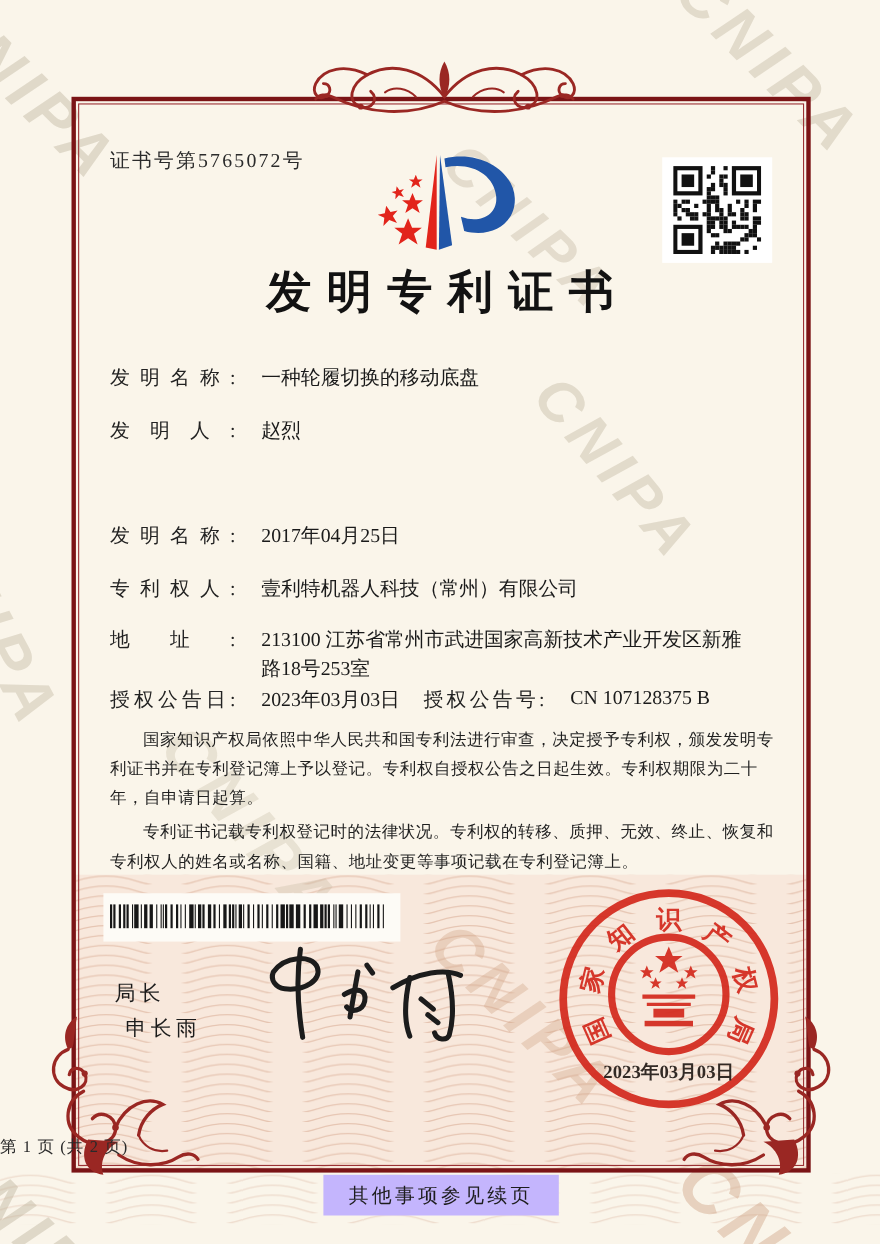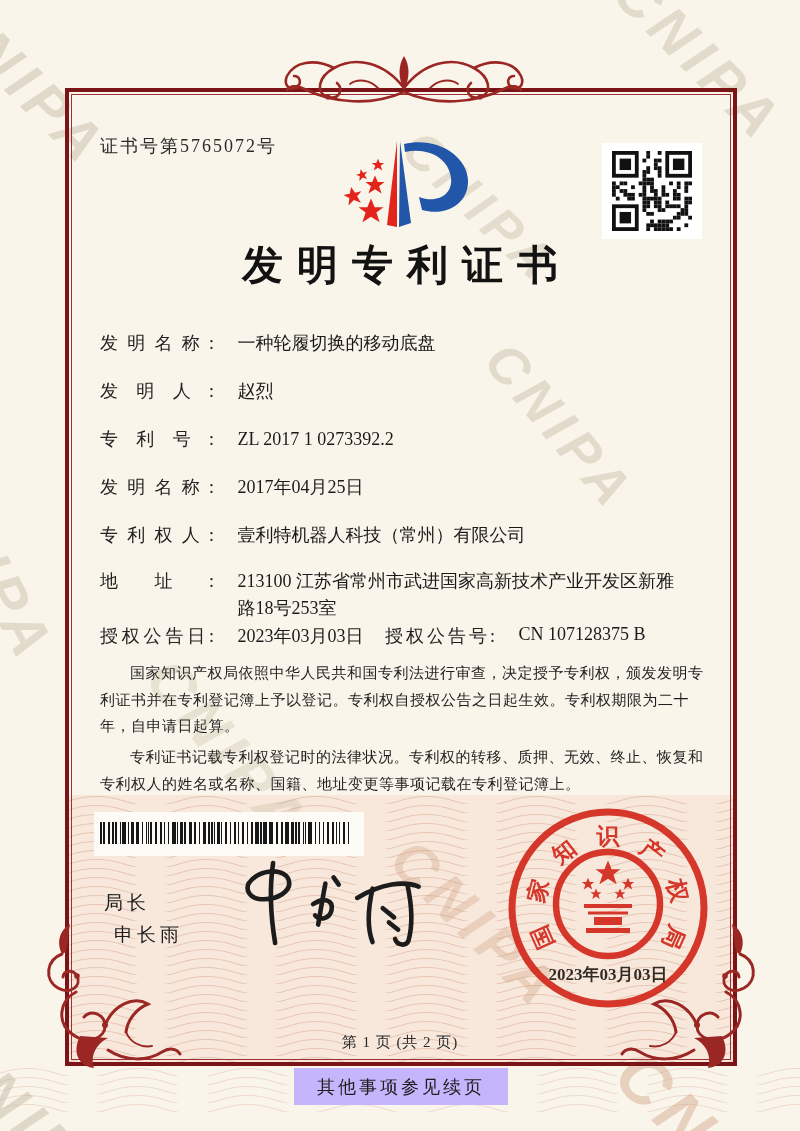--- a/index.html
+++ b/index.html
@@ -42,21 +42,21 @@
   .grant-right .row-label{width:110px;}
   .paras{position:absolute;left:100px;top:660px;width:604px;font-size:15px;
          line-height:1.78;letter-spacing:0.5px;color:#1f1f1f;}
   .paras p{margin:0 0 4px 0;text-indent:2em;}
   .bar-pad{position:absolute;left:94px;top:812px;width:270px;height:44px;background:#fdfbf6;}
   .barcode{position:absolute;left:100px;top:822px;}
   .director-title{position:absolute;left:104px;top:890px;font-size:19px;letter-spacing:4px;}
   .director-name{position:absolute;left:114px;top:922px;font-size:19px;letter-spacing:4px;}
   .signature{position:absolute;left:228px;top:852px;width:205px;height:98px;}
   .seal{position:absolute;left:500px;top:800px;width:216px;height:216px;}
-  .page-note{position:absolute;left:0;top:1033px;width:800px;text-align:center;
+  .page-note{position:absolute;left:0;top:1033px;width:800px;
              font-size:15px;color:#2a2a2a;letter-spacing:1px;}
   .cont-box{position:absolute;left:294px;top:1068px;width:214px;height:37px;background:#c4b5fd;
             display:flex;align-items:center;justify-content:center;z-index:4;}
   .cont-note{font-size:18px;letter-spacing:3px;color:#1d1d1d;}
 </style>
 </head>
 <body>
 
 <div class="page">
 
@@ -279,24 +279,20 @@
     <div class="title">发明专利证书</div>
 
     <div class="row" style="top:330px">
       <span class="row-label">发明名称:</span>
       <span class="row-value">一种轮履切换的移动底盘</span>
     </div>
     <div class="row" style="top:378px">
       <span class="row-label">发明人:</span>
       <span class="row-value">赵烈</span>
     </div>
-    <div class="row" style="top:426px">
-      <span class="row-label">专利号:</span>
-      <span class="row-value">ZL 2017 1 0273392.2</span>
-    </div>
     <div class="row" style="top:474px">
       <span class="row-label">发明名称:</span>
       <span class="row-value">2017年04月25日</span>
     </div>
     <div class="row" style="top:522px">
       <span class="row-label">专利权人:</span>
       <span class="row-value">壹利特机器人科技（常州）有限公司</span>
     </div>
     <div class="row" style="top:568px">
       <span class="row-label">地址:</span>

